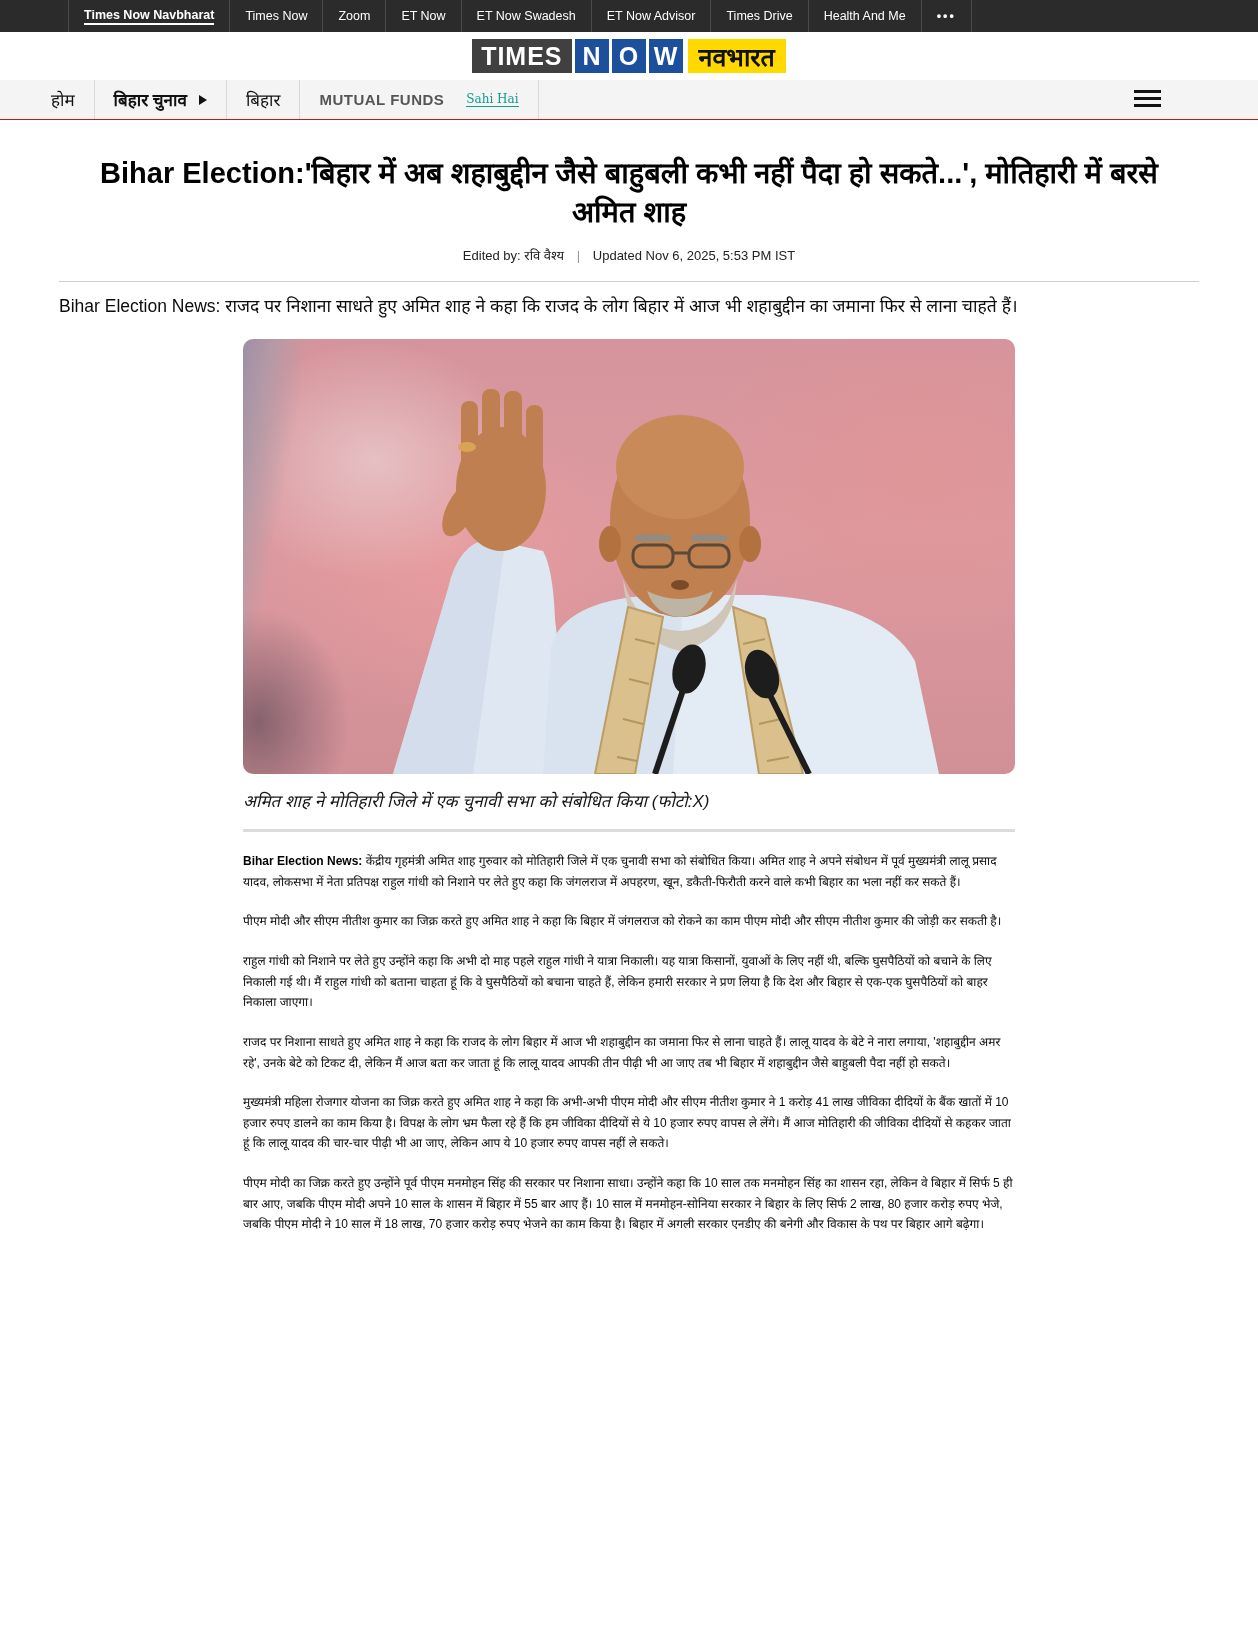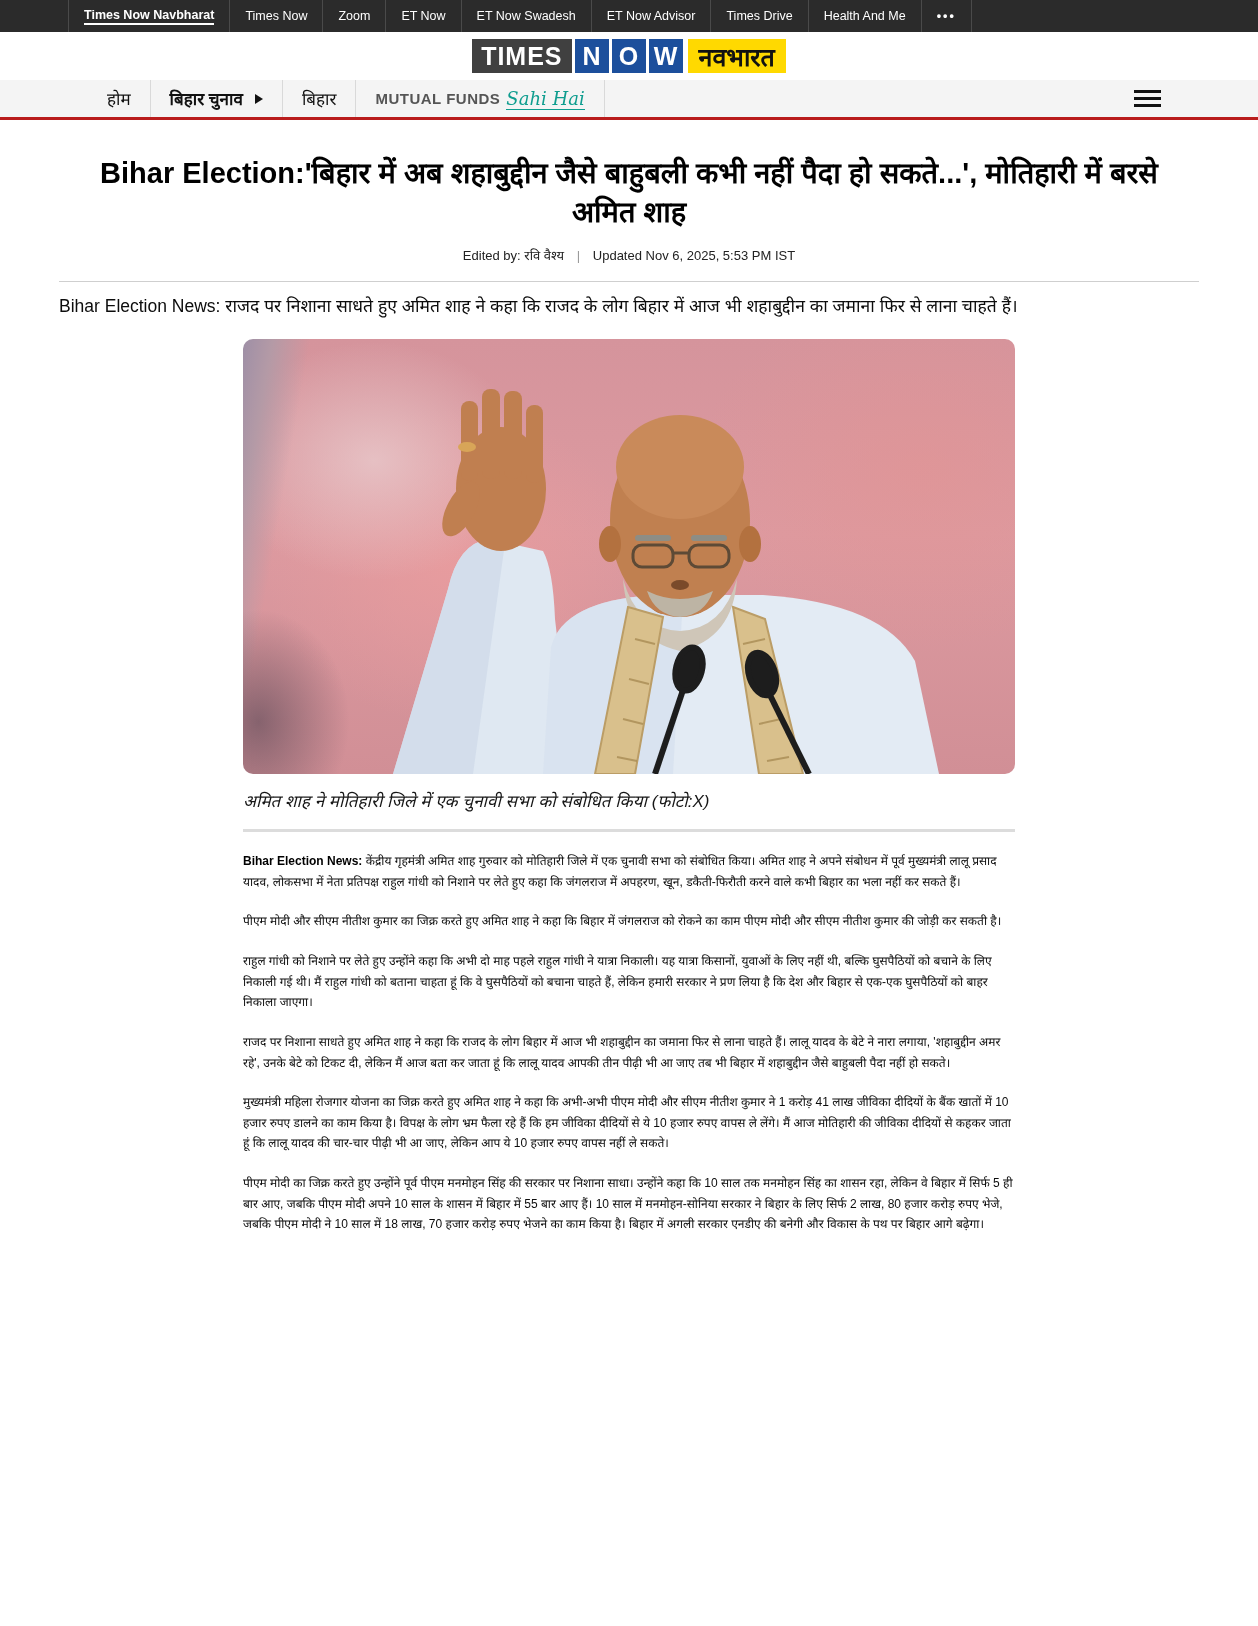--- a/index.html
+++ b/index.html
@@ -21,26 +21,26 @@
   .topbar-item.more { letter-spacing:2px; font-weight:700; }
 
   
   .logo-band { height:48px; display:flex; align-items:center; justify-content:center; background:#fff; }
   .brand { display:flex; align-items:stretch; height:34px; font-weight:700; font-size:25px; cursor:pointer; }
   .brand-times { background:#404040; color:#fff; padding:0 9px; display:flex; align-items:center; letter-spacing:1px; }
   .brand-box { background:#1c4f9c; color:#fff; width:34px; margin-left:3px; display:flex; align-items:center; justify-content:center; }
   .brand-navbharat { background:#ffd900; color:#111; padding:0 11px; margin-left:5px; display:flex; align-items:center; }
 
   
-  .subnav { background:#f4f4f4; height:40px; display:flex; align-items:stretch; padding-left:88px; position:relative; border-bottom:3px solid #b91c1c; }
+  .subnav { background:#f4f4f4; height:40px; display:flex; align-items:stretch; padding-left:32px; position:relative; border-bottom:1px solid #b91c1c; }
   .subnav-item { display:flex; align-items:center; padding:0 19px; font-size:17px; color:#111; border-right:1px solid #d9d9d9; cursor:pointer; white-space:nowrap; }
   .subnav-item.bold { font-weight:700; }
   .caret { width:0; height:0; border-left:8px solid #111; border-top:5px solid transparent; border-bottom:5px solid transparent; margin-left:12px; }
   .mf-label { font-weight:700; color:#555; font-size:15px; letter-spacing:.5px; }
-  .sahi { color:#0f9d8f; font-style:italic; font-size:18px; margin-left:6px; font-family:"DejaVu Serif",serif; border-bottom:1px solid #0f9d8f; }
+  .sahi { color:#0f9d8f; font-size:12px; margin-left:22px; font-family:"DejaVu Serif",serif; border-bottom:1px solid #0f9d8f; }
   .hamburger { position:absolute; right:97px; top:10px; width:27px; height:20px; cursor:pointer; }
   .hamburger div { height:3px; background:#111; margin-bottom:4px; }
 
   
   .article-wrap { width:1140px; margin:0 auto; }
   h1.headline { font-size:29px; line-height:39px; text-align:center; margin-top:34px; font-weight:700; color:#000; padding:0 8px; }
   .byline { text-align:center; font-size:13px; color:#222; margin-top:14px; }
   .byline .sep { color:#999; margin:0 9px; }
   .top-divider { border-top:1px solid #cfcfcf; margin-top:17px; }
   .summary { font-size:17.5px; line-height:1.55; margin-top:11px; color:#0c0c0c; }

